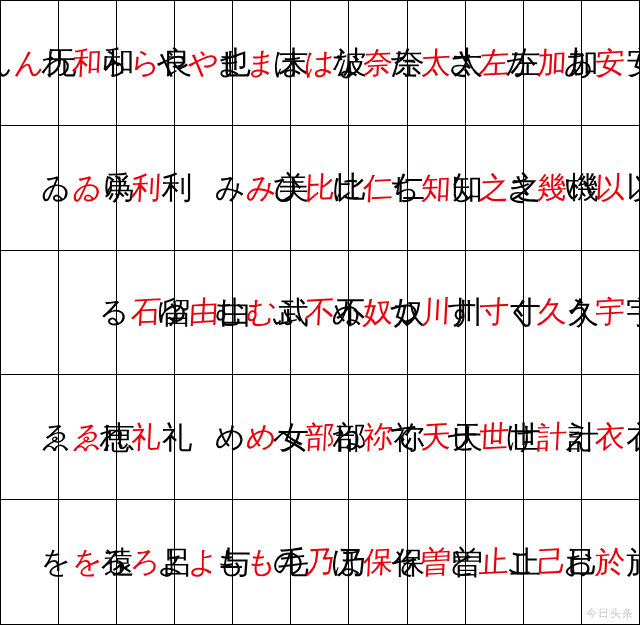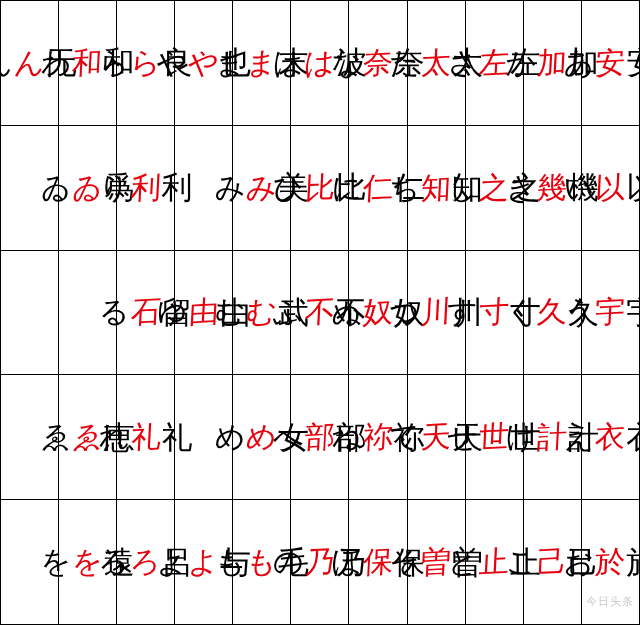--- a/index.html
+++ b/index.html
@@ -58,21 +58,21 @@
   .kana {
     color: #000000;
     font-size: 30px;
     line-height: 1;
     font-family: "DejaVu Serif", "Liberation Serif", serif;
   }
   td.empty .cellwrap { visibility: hidden; }
   #watermark {
     position: absolute;
     right: 6px;
-    bottom: 16px;
+    bottom: 4px;
     font-size: 11px;
     color: #c8c8c8;
     letter-spacing: 1px;
     font-family: "DejaVu Sans", "Liberation Sans", sans-serif;
     pointer-events: none;
     margin-top: 28px;
   }
 </style>
 </head>
 <body>

